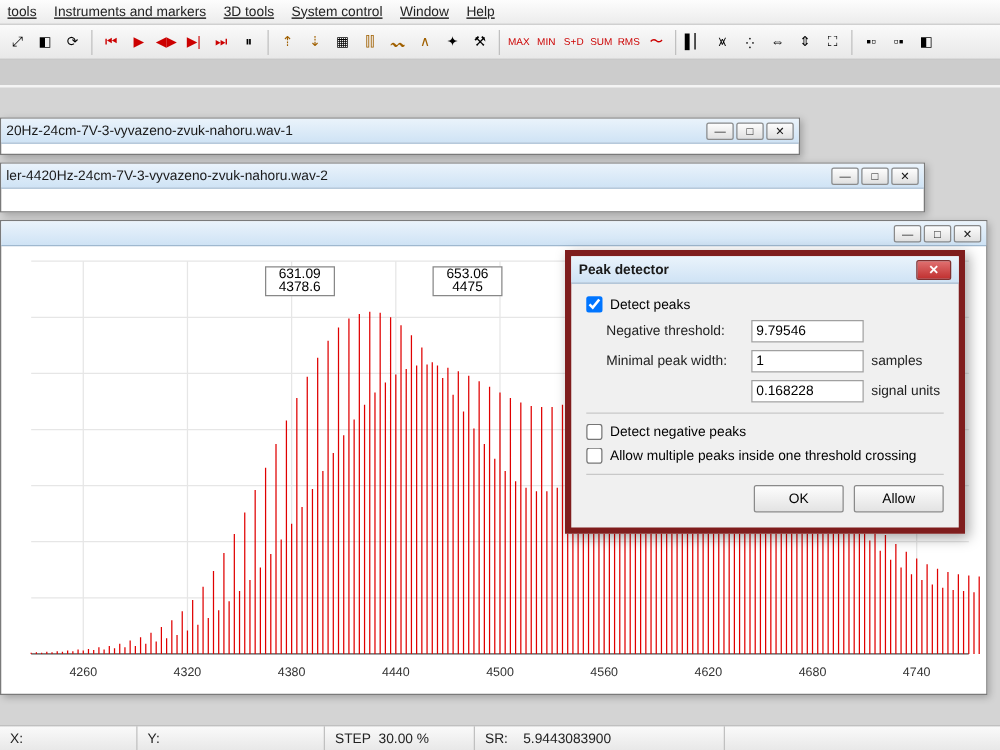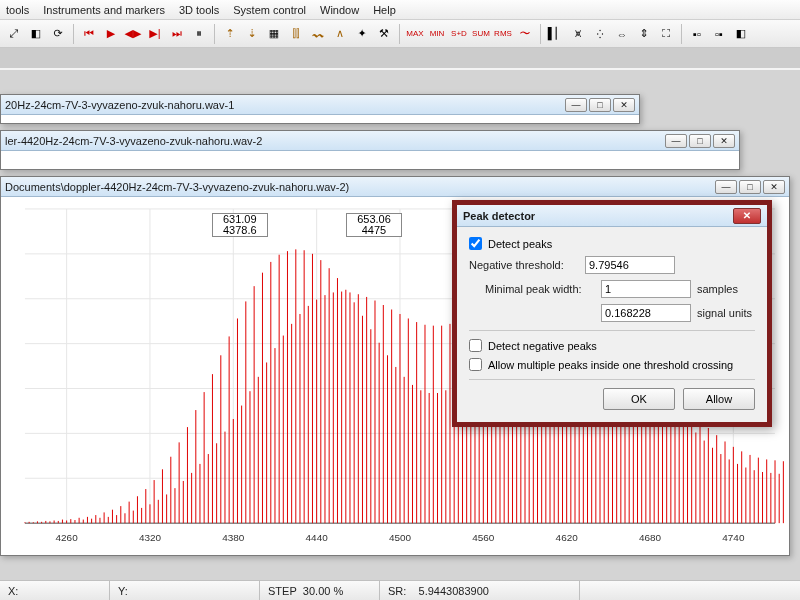--- a/index.html
+++ b/index.html
@@ -1,17 +1,17 @@
 <!DOCTYPE html>
 <html><head>
 <meta charset="utf-8">
 <style>
 * { margin: 0; padding: 0; box-sizing: border-box; font-family: "Segoe UI", Tahoma, sans-serif; font-size: 11px; }
 body { background: #ccc; width: 800px; height: 600px; overflow: hidden; position: relative; }
-.menubar { background: linear-gradient(#fdfdfd,#ececec); height: 20px; display: flex; align-items: center; padding: 0 6px; border-bottom: 1px solid #d0d0d0; }
+.menubar { background: linear-gradient(#fdfdfd,#ececec); height: 20px; display: flex; align-items: center; padding: 0 6px; border-bottom: 1px solid #d0d0d0; text-decoration: underline; }
 .menubar span { margin-right: 14px; color: #222; cursor: default; }
 .toolbar { background: linear-gradient(#fafafa,#e8e8e8); height: 28px; display: flex; align-items: center; padding: 0 4px; border-bottom: 1px solid #c8c8c8; gap: 2px; }
 .tb-btn { width: 20px; height: 20px; display: flex; align-items: center; justify-content: center; border: 1px solid transparent; border-radius: 2px; }
 .tb-sep { width: 1px; height: 20px; background: #c0c0c0; margin: 0 3px; }
 .tabstrip { background: #f4f4f4; height: 22px; border-bottom: 1px solid #c8c8c8; display: flex; align-items: flex-end; padding-left: 4px; margin-top: 20px; }
 .tab { background: #fff; border: 1px solid #c0c0c0; border-bottom: none; padding: 2px 8px; border-radius: 3px 3px 0 0; }
 .workspace { position: absolute; top: 70px; left: 0; right: 0; bottom: 20px; background: #d4d4d4; }
 .mdiwin { position: absolute; background: #fff; border: 1px solid #7a7a7a; box-shadow: 2px 2px 6px rgba(0,0,0,.25); }
 .mdiwin .titlebar { height: 20px; background: linear-gradient(#eaf3fb,#cfe3f5); display: flex; align-items: center; padding: 0 4px; font-size: 11px; color: #1a1a1a; border-bottom: 1px solid #9fb8cf; gap: 33px; }
 .titlebar .spacer { flex: 1; }
@@ -114,21 +114,20 @@
       <div class="winbtns">
         <div class="winbtn">—</div>
         <div class="winbtn">□</div>
         <div class="winbtn">✕</div>
       </div>
     </div>
   </div>
 
   <div class="mdiwin" style="left:0;top:106px;width:790px;height:380px">
     <div class="titlebar">
-      <span>Documents\doppler-4420Hz-24cm-7V-3-vyvazeno-zvuk-nahoru.wav-2)</span>
       <span class="spacer"></span>
       <div class="winbtns">
         <div class="winbtn">—</div>
         <div class="winbtn">□</div>
         <div class="winbtn">✕</div>
       </div>
     </div>
     <div class="chart">
       <svg id="chartsvg" width="100%" height="100%" viewBox="0 0 782 356" preserveAspectRatio="none">
           <g class="grid">
@@ -179,21 +178,21 @@
     <div class="dlg-title">
       <span>Peak detector</span>
       <span class="spacer"></span>
       <div class="closex">✕</div>
     </div>
     <div class="dlg-body">
       <div class="row">
         <input type="checkbox" checked="" style="margin-right: 6px;">
         <span>Detect peaks</span>
       </div>
-      <div class="row" style="">
+      <div class="row" style="margin-left:16px">
         <label>Negative threshold:</label>
         <input type="text" style="width: 90px;" value="9.79546">
       </div>
       <div class="row" style="margin-left:16px">
         <label>Minimal peak width:</label>
         <input type="text" style="width: 90px;" value="1">
         <span class="unit">samples</span>
       </div>
       <div class="row" style="margin-left:16px">
         <label></label>

